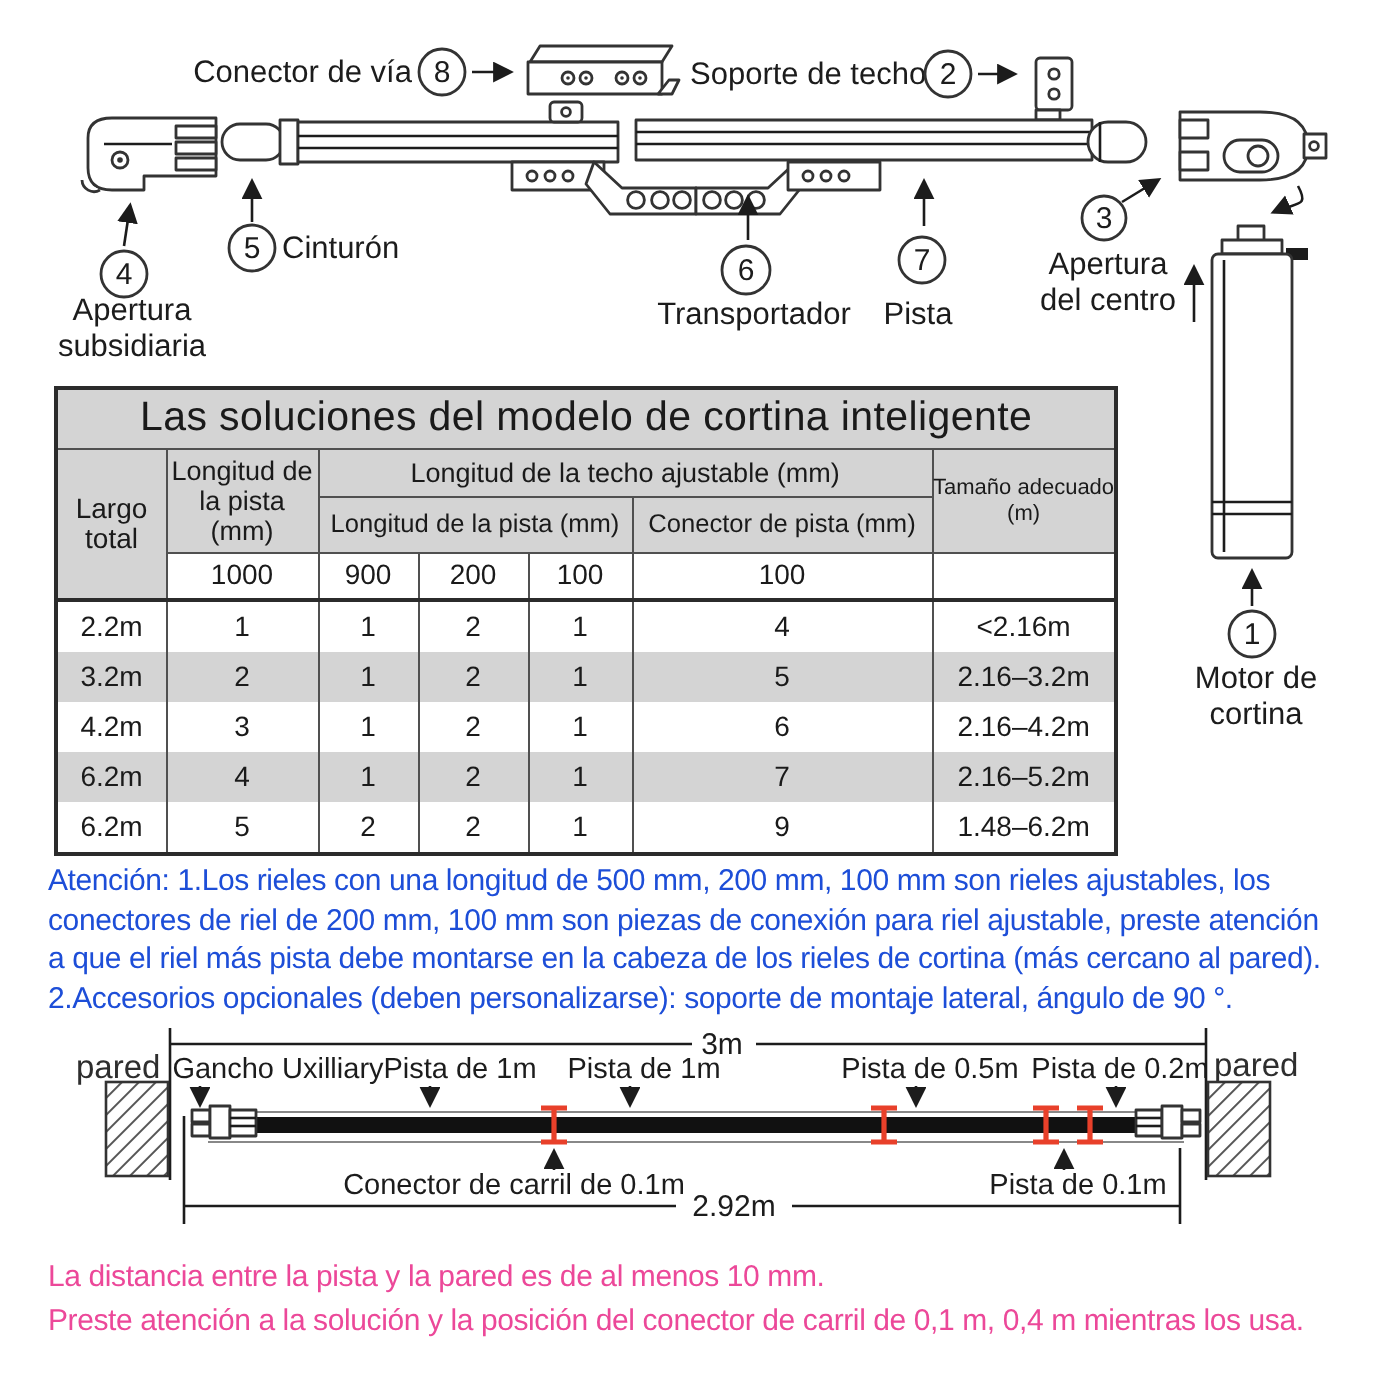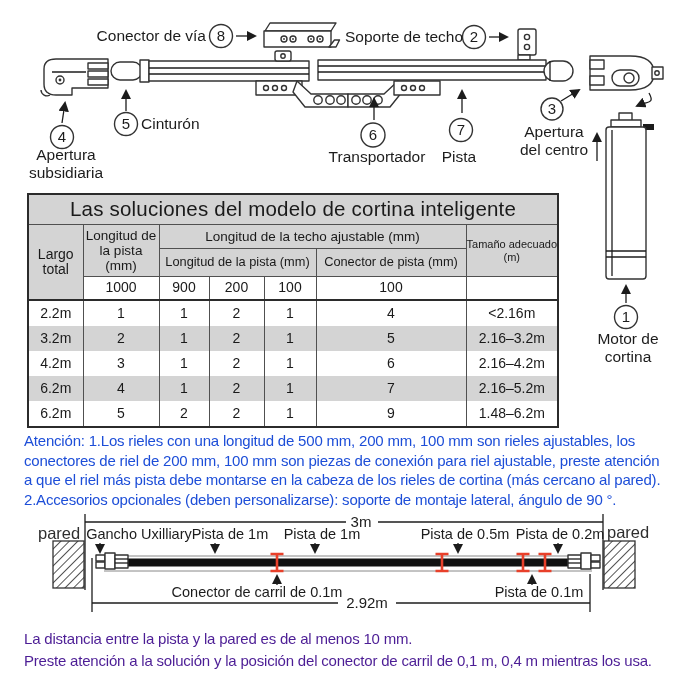--- a/index.html
+++ b/index.html
@@ -35,21 +35,21 @@
   .spec-table .tam{font-size:11px;}
   .t-h1 td{height:23px;}
   .t-h2 td{height:27px;}
   .t-vals td{height:22px;border-bottom:2.5px solid #2b2b2b;}
   .spec-table .largo{border-bottom:2.5px solid #2b2b2b;font-size:14px;}
   .r td{height:25px;border-top:none;border-bottom:none;}
   .r-first td{border-top:2.5px solid #2b2b2b;}
   .attention{position:absolute;left:24px;top:431px;width:670px;z-index:2;
       font-size:15px;line-height:19.5px;letter-spacing:-0.2px;white-space:nowrap;color:#1d4ed8;}
   .notes{position:absolute;left:24px;top:628px;width:670px;z-index:2;
-      font-size:15px;line-height:21.5px;letter-spacing:-0.2px;white-space:nowrap;color:#4c1d95;}
+      font-size:15px;line-height:21.5px;letter-spacing:-0.2px;white-space:nowrap;color:#ec4899;}
 </style>
 </head>
 <body>
 
 <div class="page">
 
   <svg class="top-svg" width="700" height="380" viewBox="0 0 700 380">
     <defs>
       <marker id="ah" markerWidth="9" markerHeight="9" refX="6.5" refY="4" orient="auto">
         <path d="M0,0 L8,4 L0,8 Z" fill="#1c1c1c"></path>

